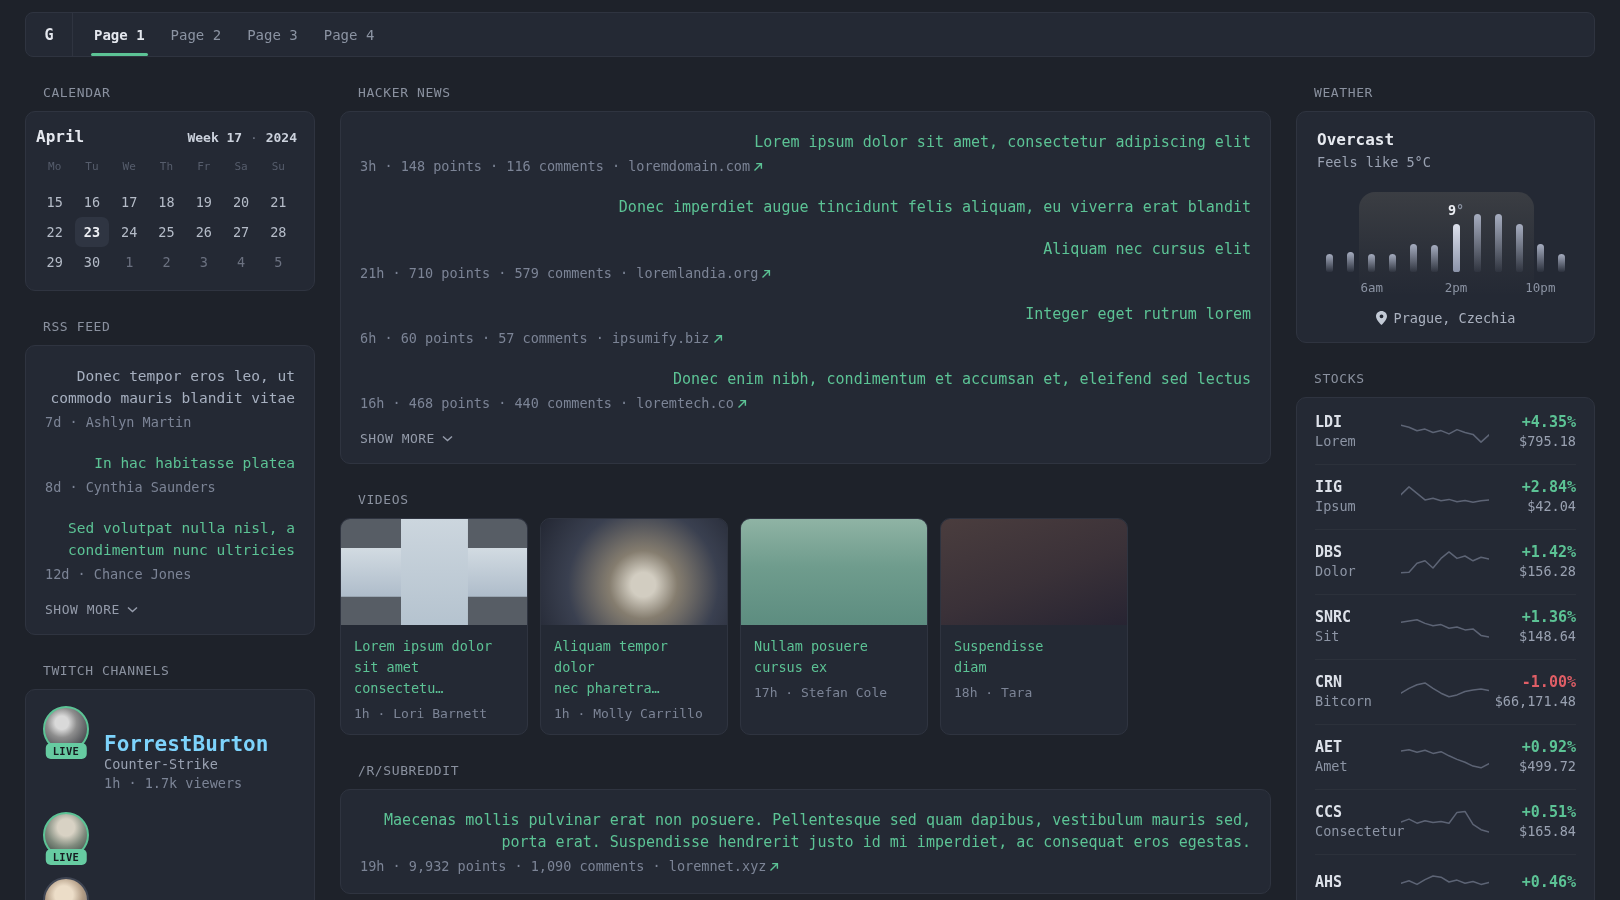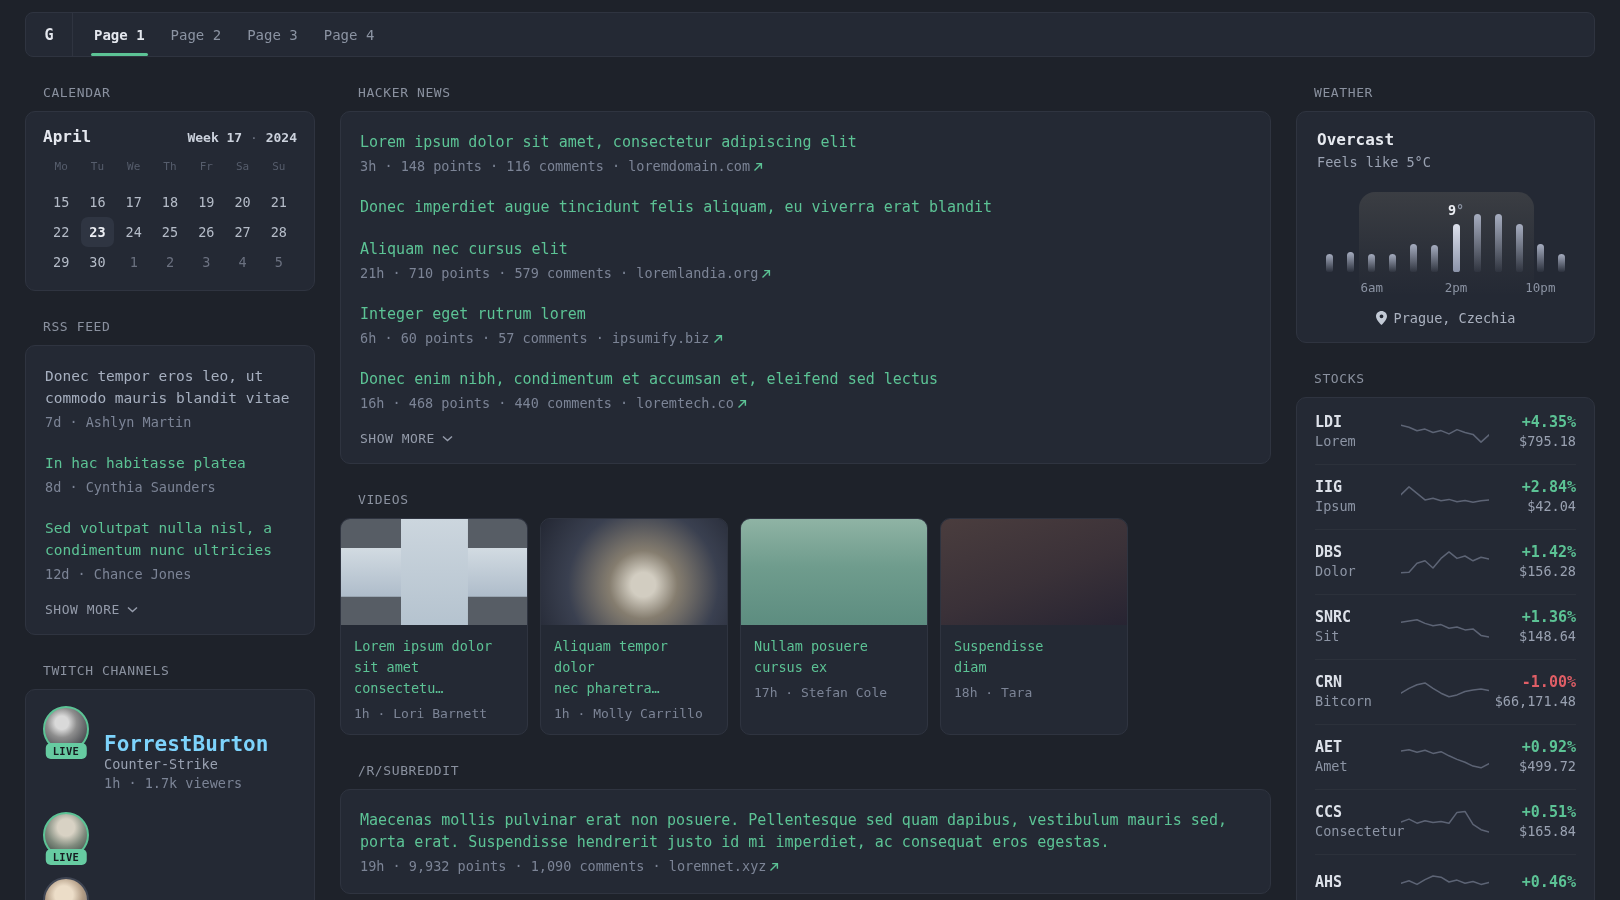--- a/index.html
+++ b/index.html
@@ -41,41 +41,41 @@
 
   .section-label {
     margin:28px 0 11px 18px; font-size:13px; letter-spacing:0.6px;
     color:#8a919f;
   }
   .card {
     background:#242934; border:1px solid #2f3440; border-radius:10px;
   }
 
   
-  .calendar-card { padding:15px 17px 13px 17px; }
+  .calendar-card { padding:15px 17px 13px 10px; }
   .cal-head { display:flex; justify-content:space-between; align-items:baseline; }
   .cal-month { color:#e4e7ee; font-size:16px; font-weight:bold; }
   .cal-week  { color:#ccd2dd; font-size:13px; font-weight:bold; }
   .cal-week .dot-sep { color:#6f7584; font-weight:normal; }
   .cal-grid { display:grid; grid-template-columns:repeat(7,1fr); margin-top:12px; }
   .cal-wd { text-align:center; font-size:11px; color:#565d6c; padding:2px 0; }
   .cal-day {
     text-align:center; font-size:13.5px; color:#b5bcc8;
     height:30px; line-height:30px; border-radius:7px; margin:0 2px;
   }
   .cal-day.muted { color:#6b7180; }
   .cal-day.selected { background:#2f3542; color:#eceef3; font-weight:bold; }
 
   
   .feed-card { padding:19px 19px 17px 19px; }
   .feed-item { margin-bottom:20px; }
   .feed-item:last-of-type { margin-bottom:0; }
   .feed-title {
     display:block; color:#5cc395; font-size:15px; text-decoration:none;
-    white-space:pre-line; line-height:22px; cursor:pointer;
+    white-space:pre-line; line-height:22px; cursor:pointer;text-align:right;
   }
   .rss-card .feed-title { font-size:14.5px; }
   .feed-title.muted { color:#a7b0c0; }
   .feed-meta { margin-top:4px; color:#7c8496; font-size:13.5px; line-height:19px; }
   .ext-arrow { display:inline-block; margin-left:3px; color:#5cc395; }
   .ext-arrow svg { display:inline-block; vertical-align:-1px; }
   .show-more {
     margin-top:18px; background:none; border:none; font-family:inherit;
     color:#959cab; font-size:13px; letter-spacing:0.5px; cursor:pointer;
     display:flex; align-items:center; gap:7px; padding:0;

